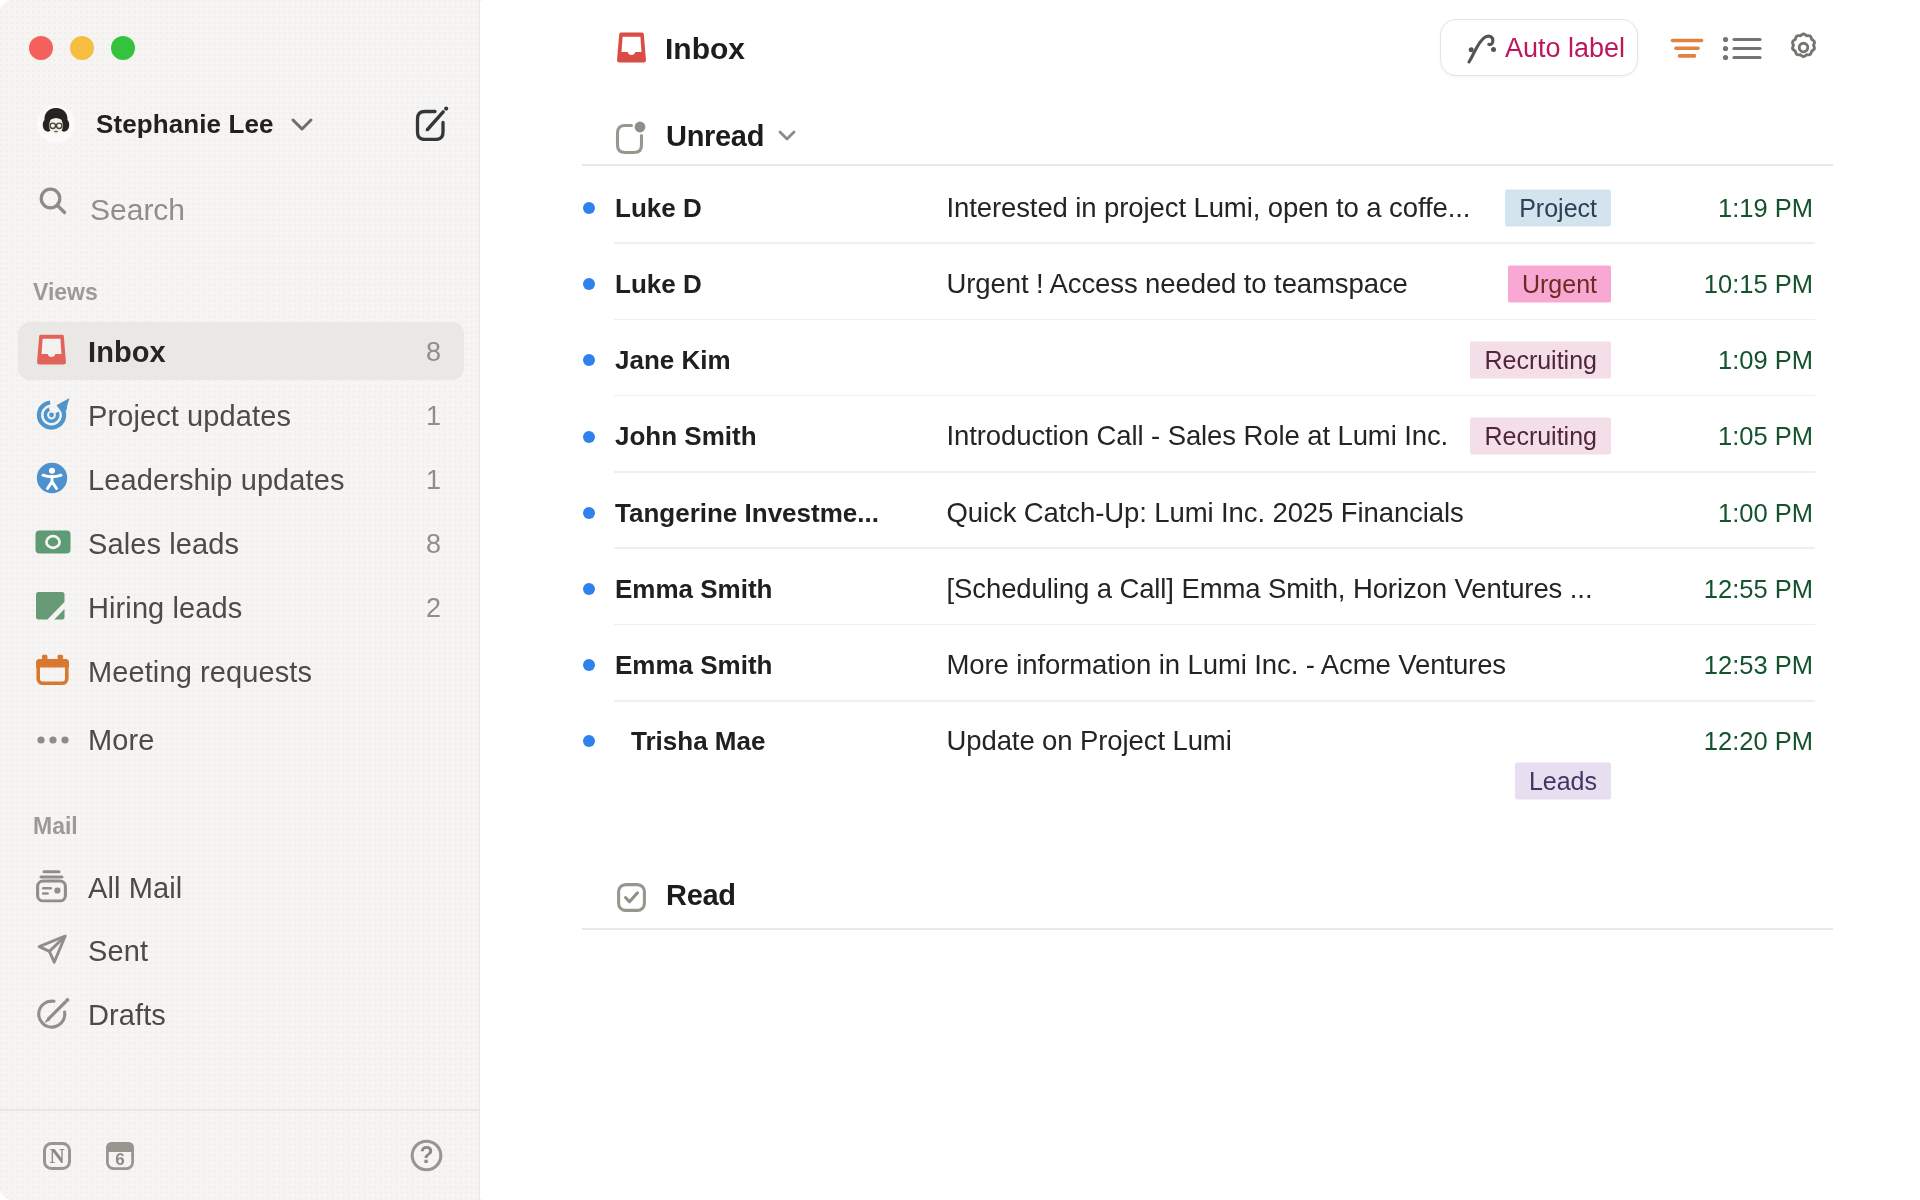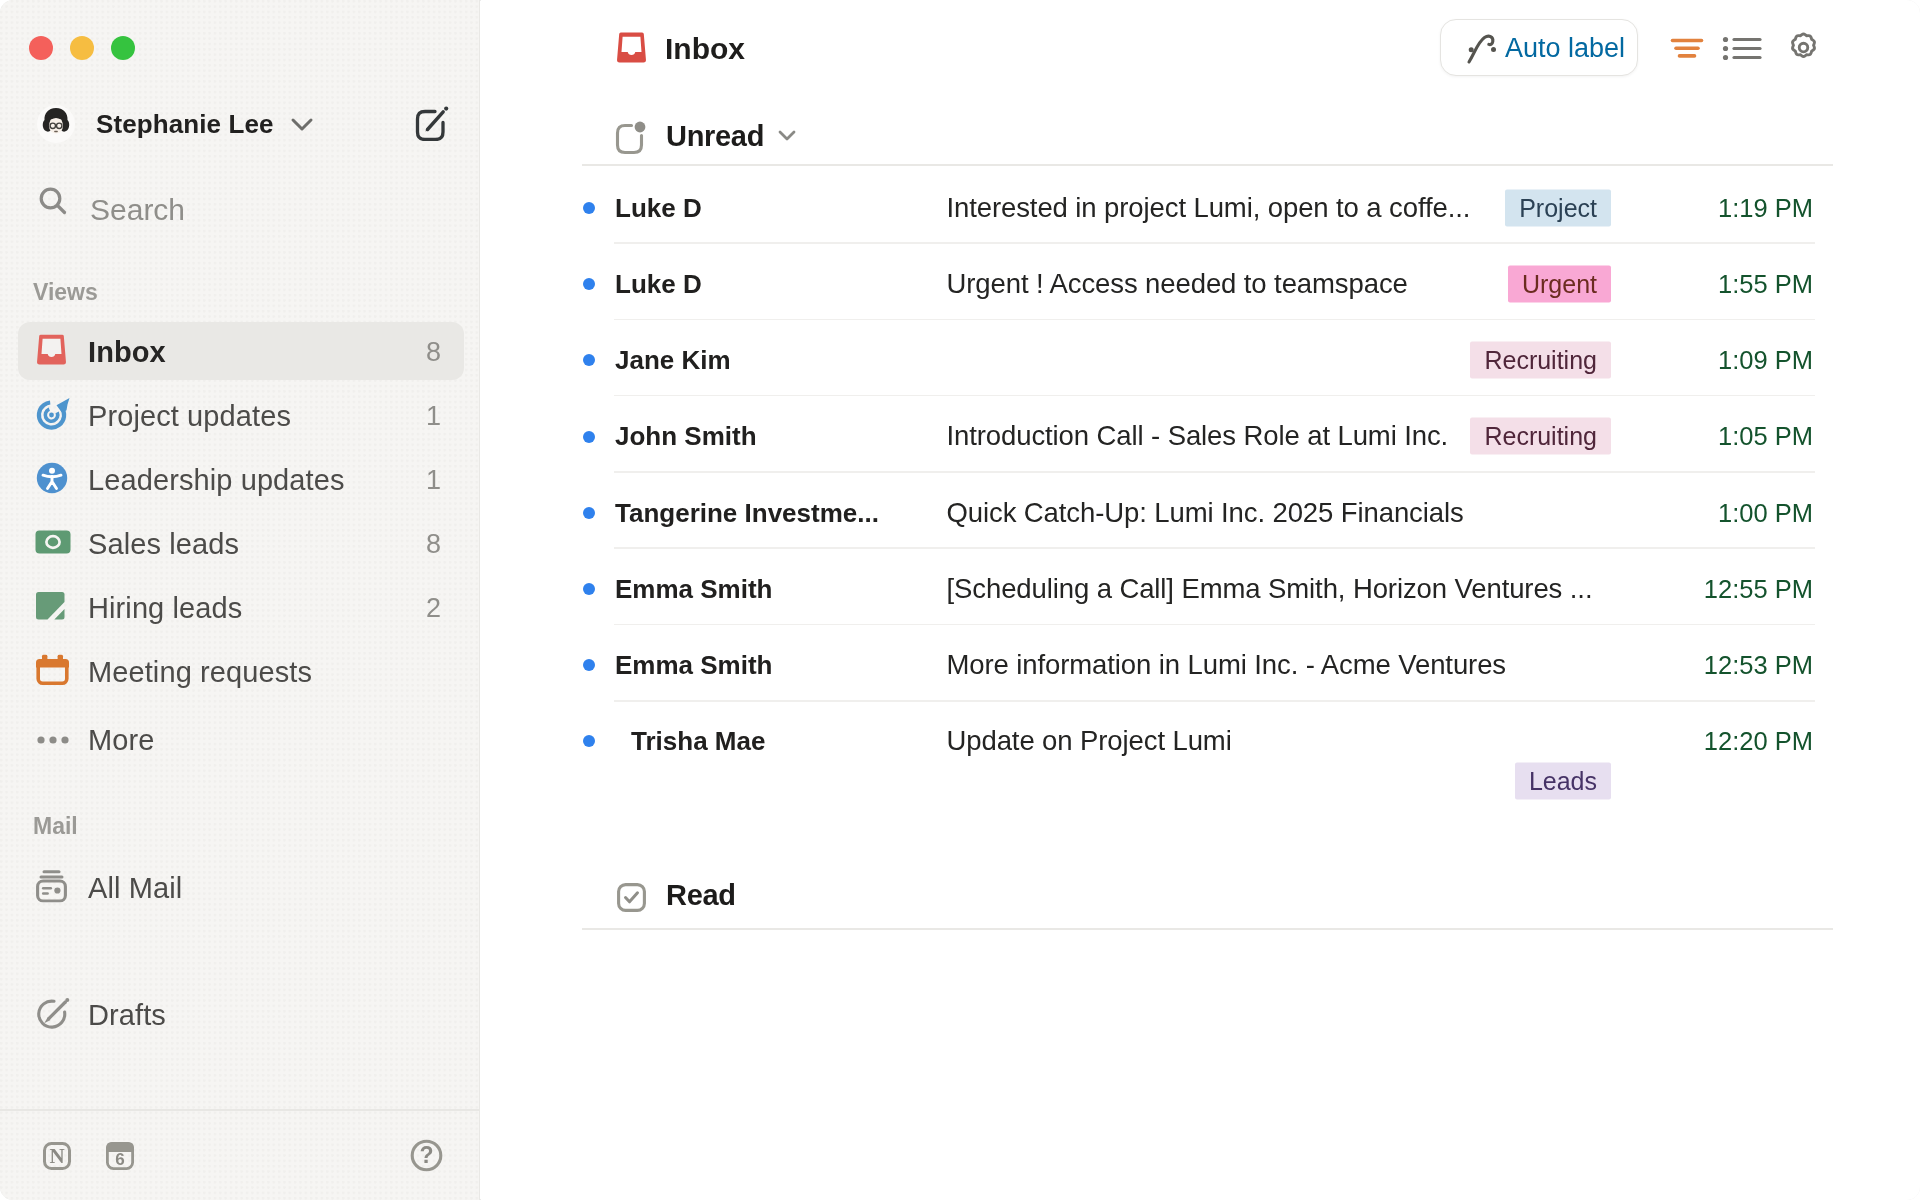--- a/index.html
+++ b/index.html
@@ -139,20 +139,27 @@
       <span class="icon" id="ic-allmail"><svg width="31" height="33" viewBox="0 0 31 33">
             <line x1="8" y1="2.2" x2="23" y2="2.2" stroke="#8f8e8a" stroke-width="3" stroke-linecap="round"></line>
             <line x1="5" y1="7.5" x2="26" y2="7.5" stroke="#8f8e8a" stroke-width="3" stroke-linecap="round"></line>
             <rect x="1.6" y="11.5" width="27.8" height="20" rx="5.5" fill="none" stroke="#8f8e8a" stroke-width="3.1"></rect>
             <line x1="7.2" y1="18.8" x2="14.8" y2="18.8" stroke="#8f8e8a" stroke-width="2.5" stroke-linecap="round"></line>
             <line x1="7.2" y1="24" x2="11.6" y2="24" stroke="#8f8e8a" stroke-width="2.5" stroke-linecap="round"></line>
             <circle cx="21.4" cy="21" r="3.1" fill="#8f8e8a"></circle>
           </svg></span>
       <span class="label">All Mail</span>
     </div>
+    <div class="srow" style="top:919px;">
+      <span class="icon" id="ic-sent"><svg width="32" height="32" viewBox="0 0 32 32">
+            <path d="M29.2,3 L3.2,13.6 L13.4,18.4 L18.2,29.2 L29.2,3 Z" fill="none" stroke="#8f8e8a" stroke-width="2.9" stroke-linejoin="round" stroke-linecap="round"></path>
+            <line x1="13.4" y1="18.4" x2="28" y2="4.2" stroke="#8f8e8a" stroke-width="2.9" stroke-linecap="round"></line>
+          </svg></span>
+      <span class="label">Sent</span>
+    </div>
     <div class="srow" style="top:983px;">
       <span class="icon" id="ic-drafts"><svg width="34" height="34" viewBox="0 0 34 34">
             <path d="M28.6,16.1 A13,13 0 1 1 18,5.3" fill="none" stroke="#8f8e8a" stroke-width="3.1" stroke-linecap="round"></path>
             <line x1="29.4" y1="6" x2="12.8" y2="22.6" stroke="#8f8e8a" stroke-width="3.2" stroke-linecap="round"></line>
             <path d="M11.7,21.2 L8.2,27.2 L14.5,24 Z" fill="#8f8e8a"></path>
             <circle cx="31.3" cy="4.1" r="2" fill="#8f8e8a"></circle>
           </svg></span>
       <span class="label">Drafts</span>
     </div>
 
@@ -179,21 +186,21 @@
           <path d="M6.6,4.2 H24.4 L25.5,19.6 H19.3 A3.9,3.9 0 0 1 11.7,19.6 H5.5 Z" fill="#ffffff"></path>
         </svg></div>
     <div class="abs" style="left:184px; top:48.5px; transform:translateY(-50%); font-size:30px; font-weight:700; color:#1e1d1c;">Inbox</div>
 
     <div class="abs" style="left:959px; top:19px; width:198px; height:57px; border:1.5px solid #e5e4e1; border-radius:16px; background:#fff; box-shadow:0 1px 3px rgba(0,0,0,0.05);">
       <span id="ic-autolabel" style="position:absolute; left:24px; top:12px;"><svg width="36" height="34" viewBox="0 0 36 34">
             <path d="M4,30 C10,20 13,10 19.5,5.5 C24,2.5 28.5,5 27.8,9.5 C27.4,12 25.5,13 23.8,12.4" fill="none" stroke="#55544f" stroke-width="3.1" stroke-linecap="round"></path>
             <circle cx="6.2" cy="17.8" r="2.5" fill="#55544f"></circle>
             <circle cx="28.5" cy="17.5" r="2.5" fill="#55544f"></circle>
           </svg></span>
-      <span style="position:absolute; left:64px; top:50%; transform:translateY(-50%); font-size:27px; color:#0369a1;">Auto label</span>
+      <span style="position:absolute; left:64px; top:50%; transform:translateY(-50%); font-size:27px; color:#be185d;">Auto label</span>
     </div>
 
     <svg class="abs" style="left:1188px; top:36px;" width="36" height="26" viewBox="0 0 36 26">
       <line x1="3.5" y1="4.5" x2="32.5" y2="4.5" stroke="#e2823e" stroke-width="3.6" stroke-linecap="round"></line>
       <line x1="7" y1="12.2" x2="29" y2="12.2" stroke="#e2823e" stroke-width="3.6" stroke-linecap="round"></line>
       <line x1="10.5" y1="19.9" x2="25.5" y2="19.9" stroke="#e2823e" stroke-width="3.6" stroke-linecap="round"></line>
     </svg>
     <svg class="abs" style="left:1241px; top:36px;" width="40" height="26" viewBox="0 0 40 26">
       <circle cx="3.5" cy="3.5" r="2.6" fill="#757470"></circle>
       <line x1="12" y1="3.5" x2="38" y2="3.5" stroke="#757470" stroke-width="3.2" stroke-linecap="round"></line>
@@ -219,21 +226,21 @@
 
     <div class="dot" style="left:101.7px; top:201.9px;"></div>
     <div class="sender cy" style="left:134px; top:207.7px;">Luke D</div>
     <div class="subject cy" style="left:465.5px; top:207.7px;">Interested in project Lumi, open to a coffe...</div>
     <div class="tag cy" style="right:309px; top:207.7px; background:#d3e4ef; color:#2b4154;">Project</div>
     <div class="time cy" style="right:107px; top:207.7px;">1:19 PM</div>
     <div class="dot" style="left:101.7px; top:278.1px;"></div>
     <div class="sender cy" style="left:134px; top:283.9px;">Luke D</div>
     <div class="subject cy" style="left:465.5px; top:283.9px;">Urgent ! Access needed to teamspace</div>
     <div class="tag cy" style="right:309px; top:283.9px; background:#f9a8d4; color:#6b2c20;">Urgent</div>
-    <div class="time cy" style="right:107px; top:283.9px;">1:55 PM</div>
+    <div class="time cy" style="right:107px; top:283.9px;">10:15 PM</div>
     <div class="dot" style="left:101.7px; top:354.3px;"></div>
     <div class="sender cy" style="left:134px; top:360.1px;">Jane Kim</div>
     <div class="tag cy" style="right:309px; top:360.1px; background:#f4dfe8; color:#50263a;">Recruiting</div>
     <div class="time cy" style="right:107px; top:360.1px;">1:09 PM</div>
     <div class="dot" style="left:101.7px; top:430.5px;"></div>
     <div class="sender cy" style="left:134px; top:436.3px;">John Smith</div>
     <div class="subject cy" style="left:465.5px; top:436.3px;">Introduction Call - Sales Role at Lumi Inc.</div>
     <div class="tag cy" style="right:309px; top:436.3px; background:#f4dfe8; color:#50263a;">Recruiting</div>
     <div class="time cy" style="right:107px; top:436.3px;">1:05 PM</div>
     <div class="dot" style="left:101.7px; top:506.7px;"></div>

